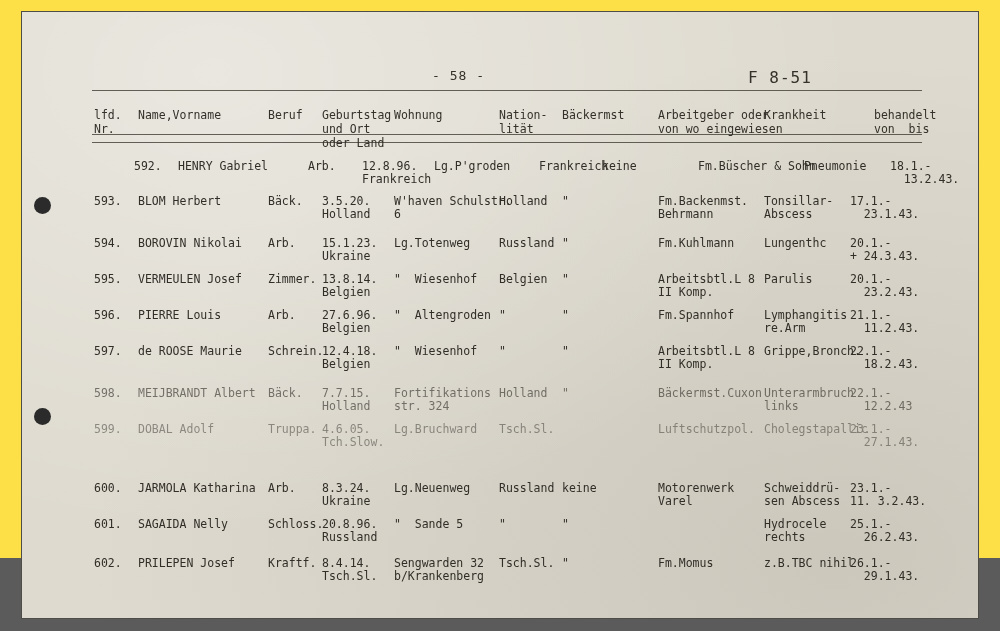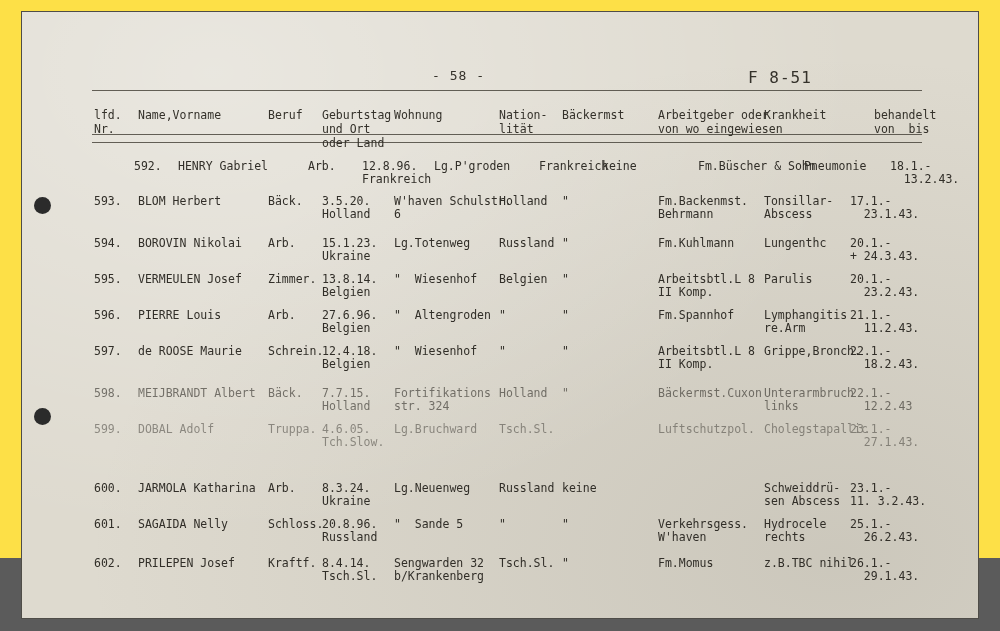--- a/index.html
+++ b/index.html
@@ -282,36 +282,36 @@
           </div>
           <div class="row" style="top: 470px;">
             <div class="cell c-nr">600.</div>
             <div class="cell c-name">JARMOLA Katharina</div>
             <div class="cell c-beruf">Arb.</div>
             <div class="cell c-birth">8.3.24.
 Ukraine</div>
             <div class="cell c-wohn">Lg.Neuenweg</div>
             <div class="cell c-nat">Russland</div>
             <div class="cell c-ang">keine</div>
+            <div class="cell c-arb">Motorenwerk
+Varel</div>
             <div class="cell c-krank">Schweiddrü-
 sen Abscess</div>
             <div class="cell c-beh">23.1.-
 11. 3.2.43.</div>
           </div>
           <div class="row" style="top: 506px;">
             <div class="cell c-nr">601.</div>
             <div class="cell c-name">SAGAIDA Nelly</div>
             <div class="cell c-beruf">Schloss.</div>
             <div class="cell c-birth">20.8.96.
 Russland</div>
             <div class="cell c-wohn">"  Sande 5</div>
             <div class="cell c-nat">"</div>
             <div class="cell c-ang">"</div>
-            <div class="cell c-arb">Verkehrsgess.
-W'haven</div>
             <div class="cell c-krank">Hydrocele
 rechts</div>
             <div class="cell c-beh">25.1.-
   26.2.43.</div>
           </div>
           <div class="row" style="top: 545px;">
             <div class="cell c-nr">602.</div>
             <div class="cell c-name">PRILEPEN Josef</div>
             <div class="cell c-beruf">Kraftf.</div>
             <div class="cell c-birth">8.4.14.

